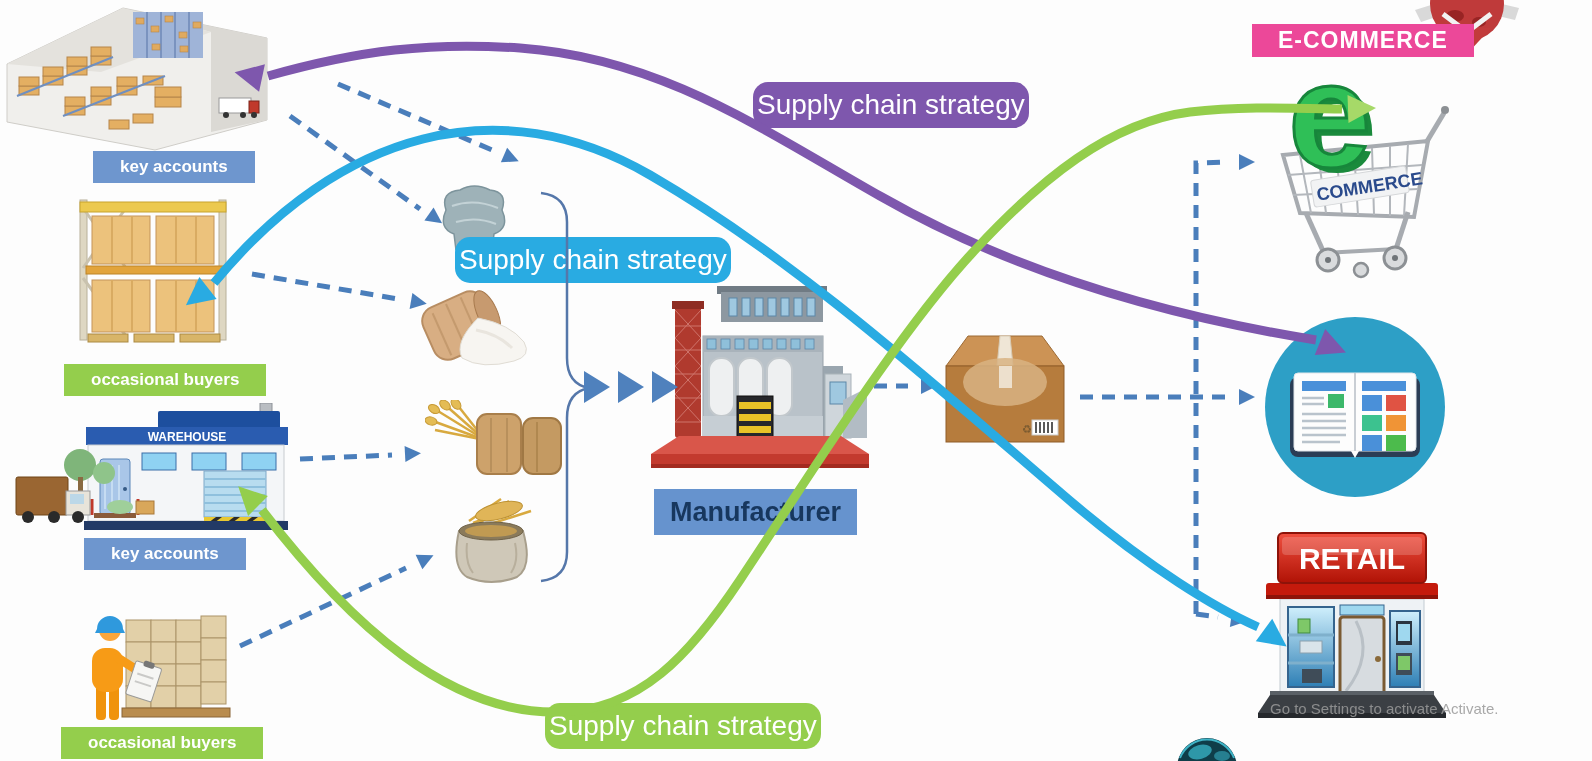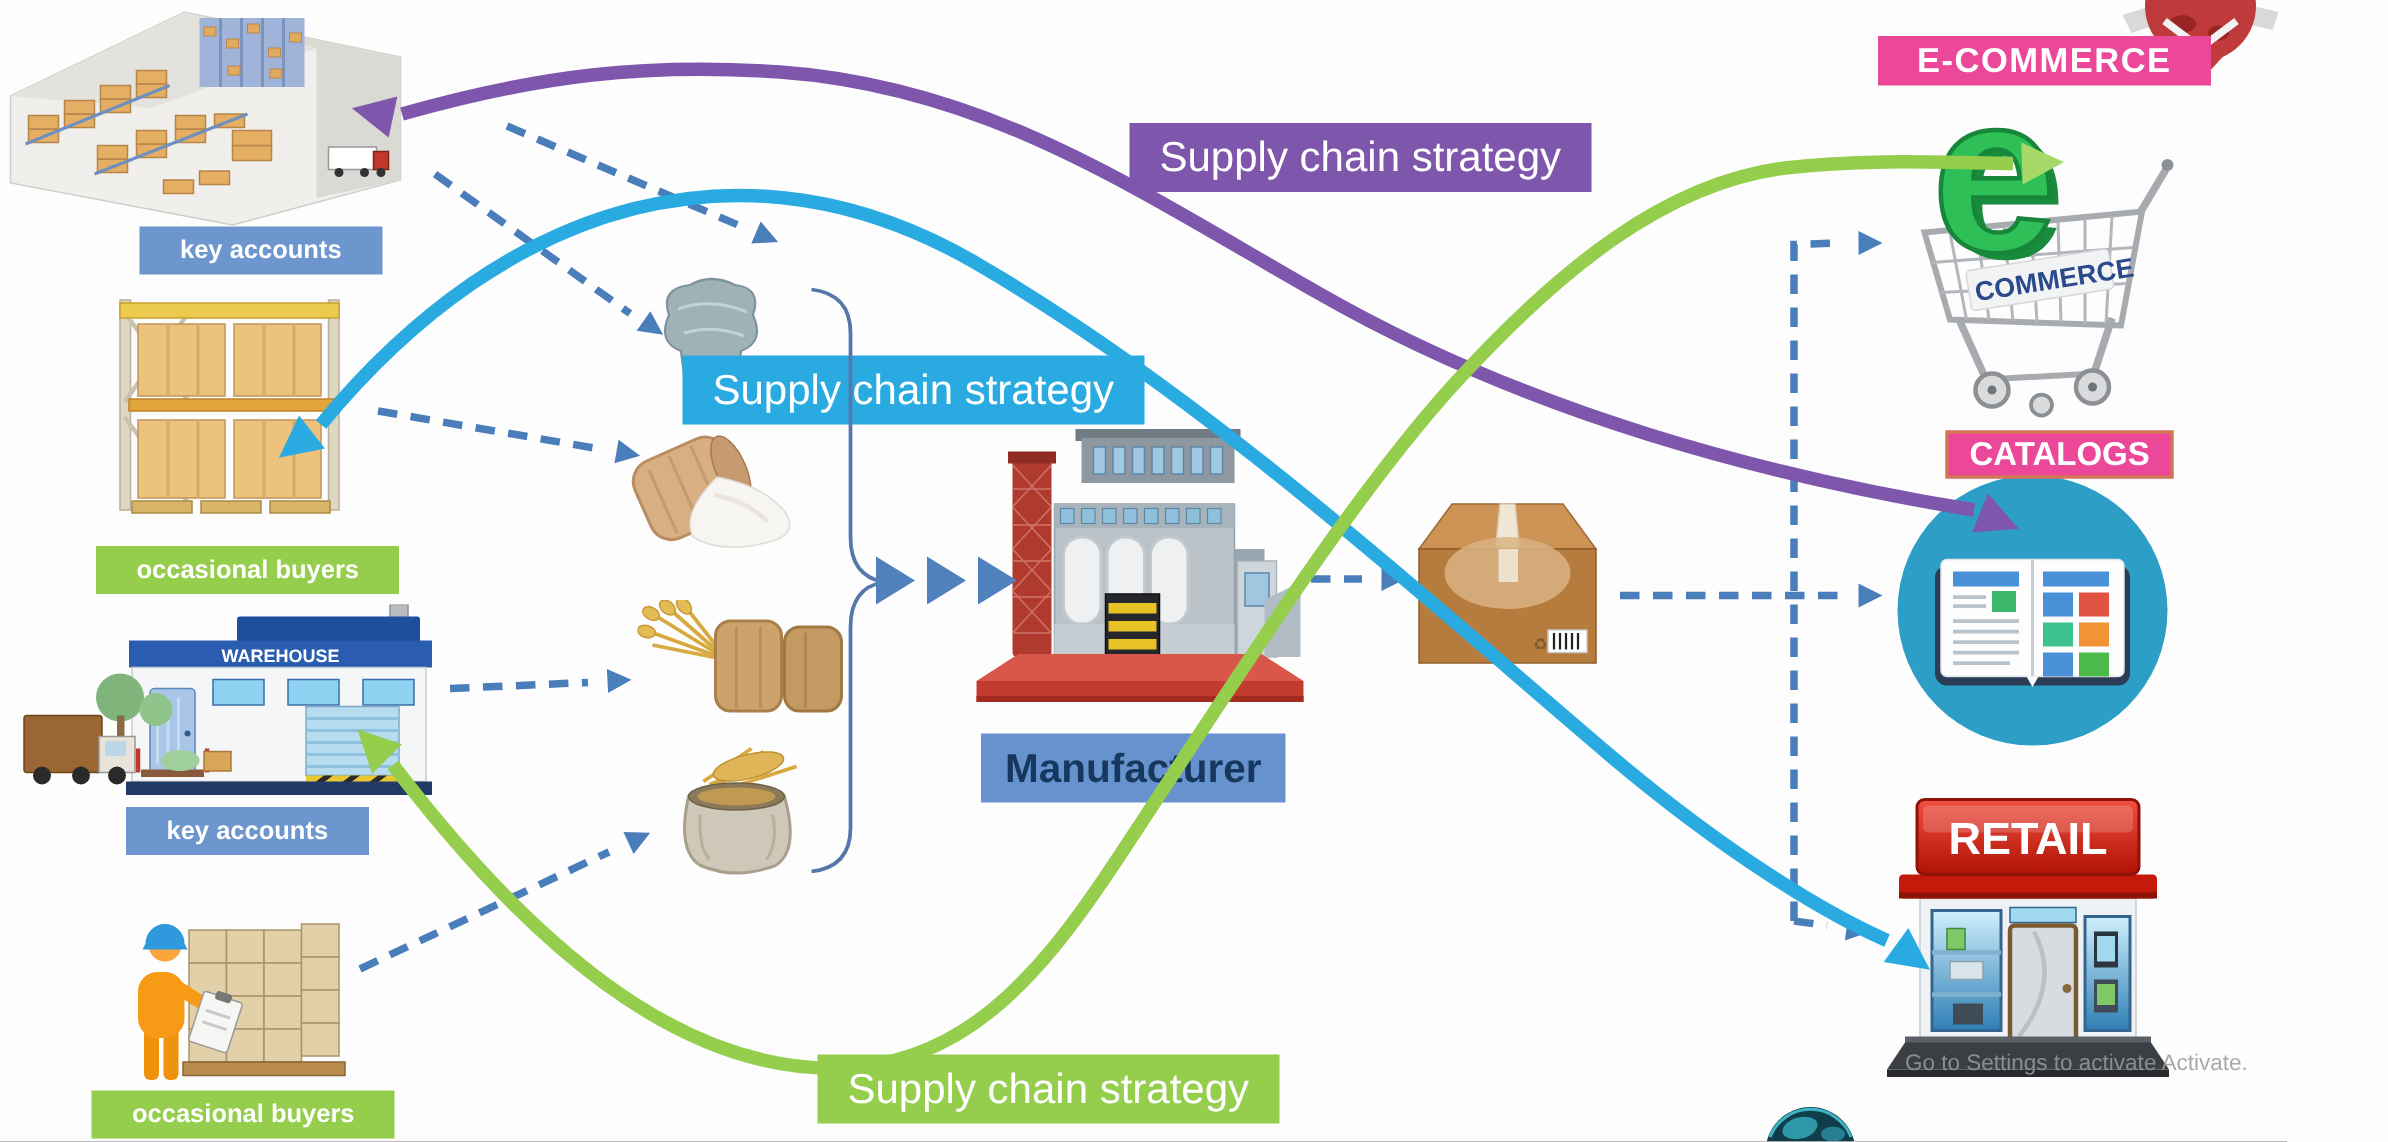--- a/index.html
+++ b/index.html
@@ -3,22 +3,22 @@
 <meta charset="utf-8">
 <style>
   html,body{margin:0;padding:0;background:#888;}
   #stage{position:relative;width:1592px;height:761px;background:#fdfdfd;overflow:hidden;
          font-family:"Liberation Sans",sans-serif;}
   .node{position:absolute;z-index:2;}
   .tag{position:absolute;z-index:4;color:#fff;font-weight:bold;font-size:17px;
        padding:4px 27px;white-space:nowrap;line-height:1.4;}
   .tag-blue{background:#6e96ce;}
   .tag-green{background:#94ce4c;margin-top:11px;}
-  .banner{position:absolute;z-index:6;color:#fff;font-size:28px;padding:7px 20px;
-          white-space:nowrap;line-height:1.15;}
+  .banner{position:absolute;z-index:6;color:#fff;font-size:28px;padding:7px 4px;
+          white-space:nowrap;line-height:1.15;border-radius:15px;}
   .banner-cyan{background:#29abe2;}
   .banner-purple{background:#7e57ad;}
   .banner-green{background:#94ce4c;}
   .big-label{position:absolute;z-index:4;font-size:27px;white-space:nowrap;line-height:1.2;}
   #label-manufacturer{background:#6693ce;color:#17375e;font-weight:bold;padding:7px 16px;}
   #label-product{background:#94ce4c;color:#ffffff;padding:6px 18px;}
   .red-label{position:absolute;z-index:4;background:#ec4899;color:#fff;font-weight:bold;
              white-space:nowrap;}
   #ecom-label{left:1252px;top:24px;font-size:23px;padding:3px 26px;letter-spacing:1px;}
   #catalogs-label{left:1297px;top:287px;font-size:22px;padding:1px 14px;
@@ -379,21 +379,20 @@
       <circle cx="147" cy="203" r="3" fill="#6f7478"></circle>
       <circle cx="113" cy="215" r="7" fill="#d9dbdd" stroke="#8c9094" stroke-width="2.5"></circle>
       <g transform="rotate(-9 112 132)">
         <rect x="64" y="118" width="96" height="27" rx="3" fill="#f2f3f4" stroke="#d5d7d9"></rect>
         <text x="68" y="139" font-size="18" font-weight="bold" fill="#2a4a8c">COMMERCE</text>
       </g>
     </svg>
   </div>
   <div id="ecom-e">e</div>
 
-  <div id="catalogs-label" class="red-label">CATALOGS</div>
   <div class="node" style="left:1258px;top:315px;width:195px;height:185px">
     <svg width="195" height="185" viewBox="0 0 195 185">
       <circle cx="97" cy="92" r="90" fill="#2d9fc6"></circle>
       <rect x="32" y="62" width="130" height="80" rx="8" fill="#2b3d55"></rect>
       <rect x="36" y="58" width="122" height="78" rx="4" fill="#fdfdfd" stroke="#e2e6ea"></rect>
       <line x1="97" y1="58" x2="97" y2="136" stroke="#c9ced4" stroke-width="2"></line>
       <rect x="44" y="66" width="44" height="10" fill="#4a90d9"></rect>
       <line x1="44" y1="83" x2="66" y2="83" stroke="#b9c3cc" stroke-width="2.5"></line>
       <line x1="44" y1="89" x2="66" y2="89" stroke="#b9c3cc" stroke-width="2.5"></line>
       <rect x="70" y="79" width="16" height="14" fill="#3cb86a"></rect>

